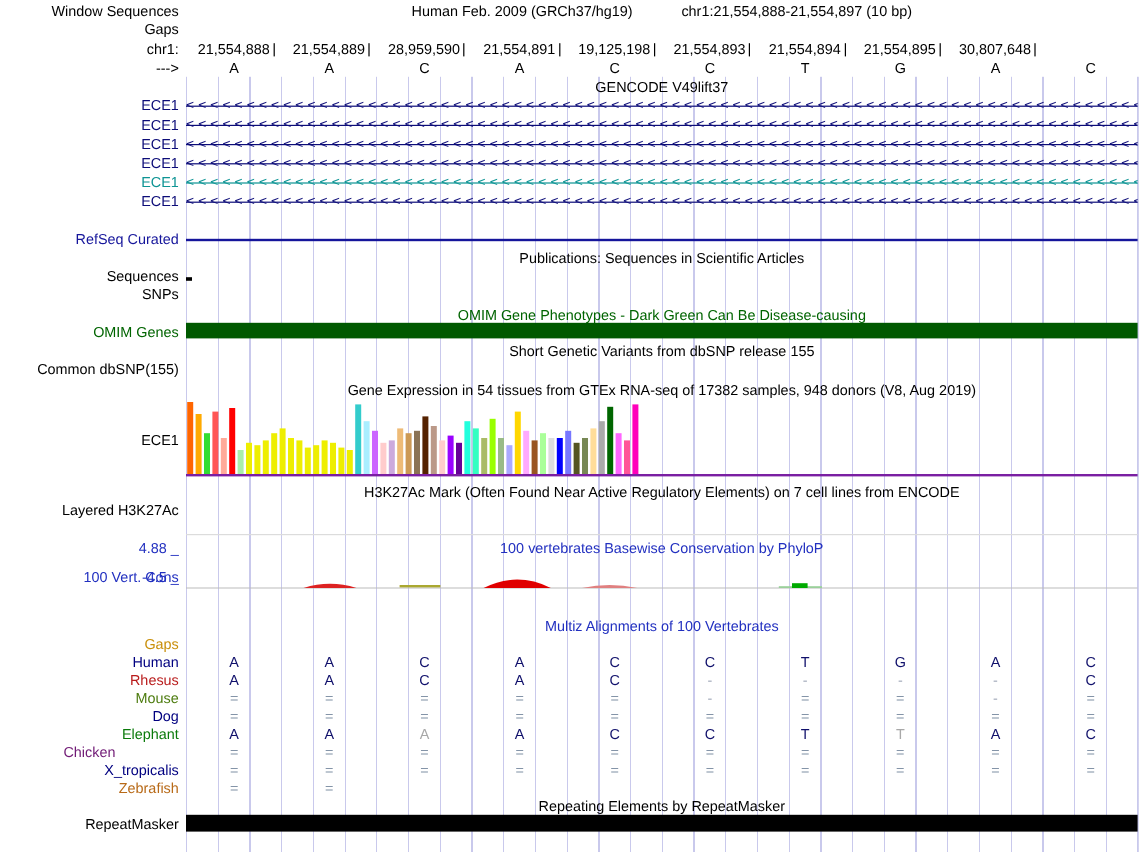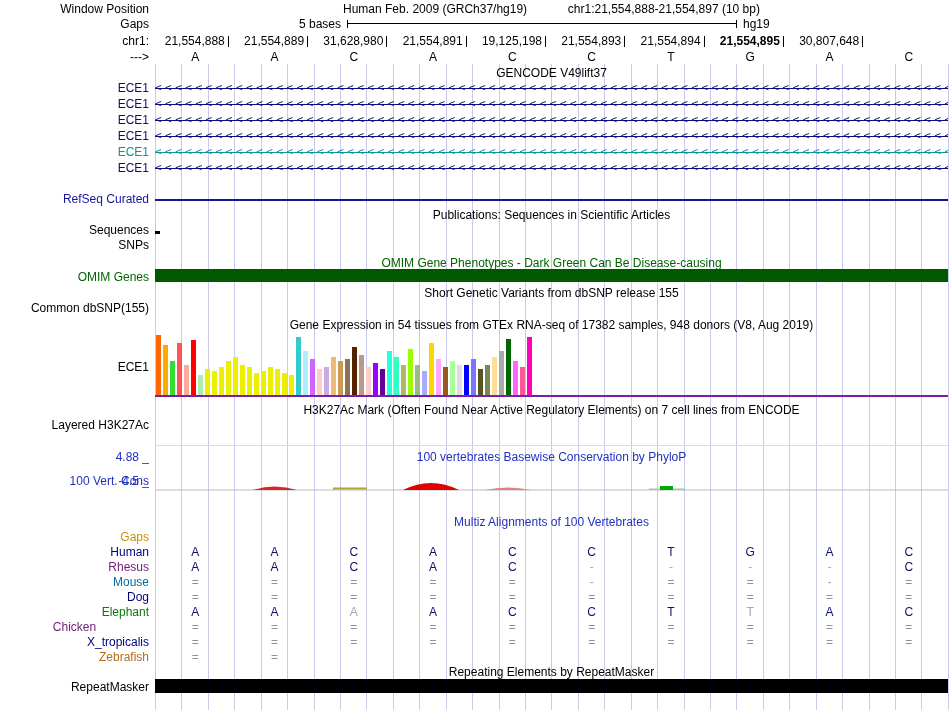--- a/index.html
+++ b/index.html
@@ -38,44 +38,39 @@
   .aln-muted { color:#a8a8a8; }
   .cons-color { color:#2230c0; }
 </style>
 </head>
 <body>
 
 <div id="screen">
 
   <div class="gridlines"></div>
 
-  <div class="left-label" style="top:2px">Window Position</div>
+  <div class="left-label" style="top:2px">Window Sequences</div>
   <div class="title" style="top:2px">
     <span>Human Feb. 2009 (GRCh37/hg19)</span>
     <span style="display:inline-block;width:34px"></span>
     <span>chr1:21,554,888-21,554,897 (10 bp)</span>
   </div>
 
   <div class="left-label" style="top:17px">Gaps</div>
-  <div class="abs" style="left:155px; top:17px; width:793px; height:15px;">
-    <span class="abs" style="left:0; top:0; width:186px; text-align:right;">5 bases</span>
-    <span class="scalebar" style="left:192px; top:3px; width:388px;"></span>
-    <span class="abs" style="left:588px; top:0;">hg19</span>
-  </div>
 
   <div class="left-label" style="top:34px">chr1:</div>
   <div>
       <div class="coord" style="left: 155.5px; width: 73.3px;"><span>21,554,888</span><span class="coord-tick"></span></div>
       <div class="coord" style="left: 234.8px; width: 73.3px;"><span>21,554,889</span><span class="coord-tick"></span></div>
-      <div class="coord" style="left: 314.1px; width: 73.3px;"><span>31,628,980</span><span class="coord-tick"></span></div>
+      <div class="coord" style="left: 314.1px; width: 73.3px;"><span>28,959,590</span><span class="coord-tick"></span></div>
       <div class="coord" style="left: 393.4px; width: 73.3px;"><span>21,554,891</span><span class="coord-tick"></span></div>
       <div class="coord" style="left: 472.7px; width: 73.3px;"><span>19,125,198</span><span class="coord-tick"></span></div>
       <div class="coord" style="left: 552px; width: 73.3px;"><span>21,554,893</span><span class="coord-tick"></span></div>
       <div class="coord" style="left: 631.3px; width: 73.3px;"><span>21,554,894</span><span class="coord-tick"></span></div>
-      <div class="coord" style="left: 710.6px; width: 73.3px; font-weight: bold;"><span>21,554,895</span><span class="coord-tick"></span></div>
+      <div class="coord" style="left: 710.6px; width: 73.3px;"><span>21,554,895</span><span class="coord-tick"></span></div>
       <div class="coord" style="left: 789.9px; width: 73.3px;"><span>30,807,648</span><span class="coord-tick"></span></div>
     </div>
 
   <div class="left-label" style="top:50px">---&gt;</div>
   <div>
       <div class="base" style="left: 183.15px;">A</div>
       <div class="base" style="left: 262.45px;">A</div>
       <div class="base" style="left: 341.75px;">C</div>
       <div class="base" style="left: 421.05px;">A</div>
       <div class="base" style="left: 500.35px;">C</div>
@@ -221,32 +216,32 @@
       <div class="aln-cell aln-letter" style="left: 183.15px; top: 545px;">A</div>
       <div class="aln-cell aln-letter" style="left: 262.45px; top: 545px;">A</div>
       <div class="aln-cell aln-letter" style="left: 341.75px; top: 545px;">C</div>
       <div class="aln-cell aln-letter" style="left: 421.05px; top: 545px;">A</div>
       <div class="aln-cell aln-letter" style="left: 500.35px; top: 545px;">C</div>
       <div class="aln-cell aln-letter" style="left: 579.65px; top: 545px;">C</div>
       <div class="aln-cell aln-letter" style="left: 658.95px; top: 545px;">T</div>
       <div class="aln-cell aln-letter" style="left: 738.25px; top: 545px;">G</div>
       <div class="aln-cell aln-letter" style="left: 817.55px; top: 545px;">A</div>
       <div class="aln-cell aln-letter" style="left: 896.85px; top: 545px;">C</div>
-      <div class="left-label" style="top: 560px; color: #701a75;">Rhesus</div>
+      <div class="left-label" style="top: 560px; color: #b91c1c;">Rhesus</div>
       <div class="aln-cell aln-letter" style="left: 183.15px; top: 560px;">A</div>
       <div class="aln-cell aln-letter" style="left: 262.45px; top: 560px;">A</div>
       <div class="aln-cell aln-letter" style="left: 341.75px; top: 560px;">C</div>
       <div class="aln-cell aln-letter" style="left: 421.05px; top: 560px;">A</div>
       <div class="aln-cell aln-letter" style="left: 500.35px; top: 560px;">C</div>
       <div class="aln-cell aln-dash" style="left: 579.65px; top: 560px;">-</div>
       <div class="aln-cell aln-dash" style="left: 658.95px; top: 560px;">-</div>
       <div class="aln-cell aln-dash" style="left: 738.25px; top: 560px;">-</div>
       <div class="aln-cell aln-dash" style="left: 817.55px; top: 560px;">-</div>
       <div class="aln-cell aln-letter" style="left: 896.85px; top: 560px;">C</div>
-      <div class="left-label" style="top: 575px; color: #0369a1;">Mouse</div>
+      <div class="left-label" style="top: 575px; color: #4d7c0f;">Mouse</div>
       <div class="aln-cell aln-eq" style="left: 183.15px; top: 575px;">=</div>
       <div class="aln-cell aln-eq" style="left: 262.45px; top: 575px;">=</div>
       <div class="aln-cell aln-eq" style="left: 341.75px; top: 575px;">=</div>
       <div class="aln-cell aln-eq" style="left: 421.05px; top: 575px;">=</div>
       <div class="aln-cell aln-eq" style="left: 500.35px; top: 575px;">=</div>
       <div class="aln-cell aln-dash" style="left: 579.65px; top: 575px;">-</div>
       <div class="aln-cell aln-eq" style="left: 658.95px; top: 575px;">=</div>
       <div class="aln-cell aln-eq" style="left: 738.25px; top: 575px;">=</div>
       <div class="aln-cell aln-dash" style="left: 817.55px; top: 575px;">-</div>
       <div class="aln-cell aln-eq" style="left: 896.85px; top: 575px;">=</div>

